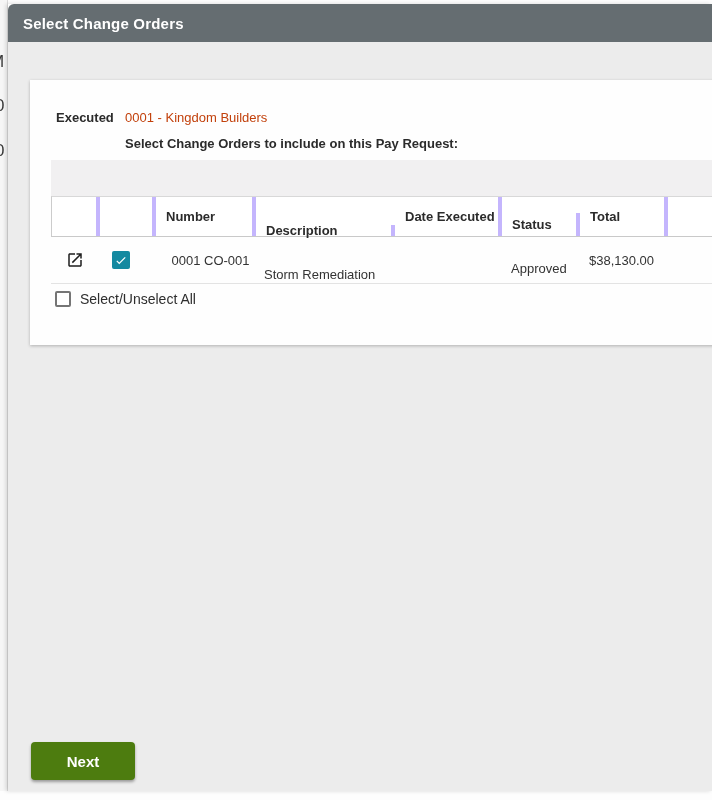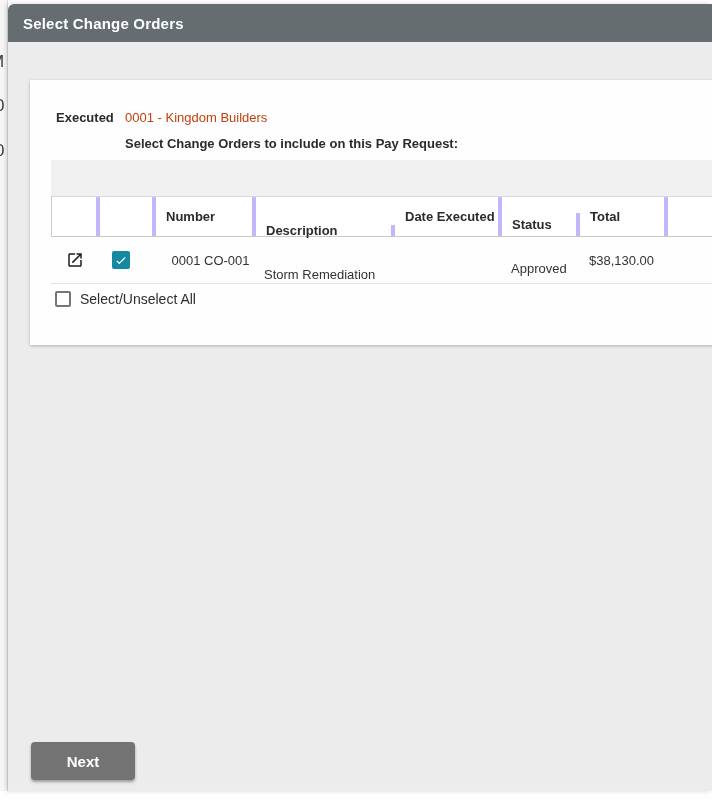--- a/index.html
+++ b/index.html
@@ -52,21 +52,21 @@
   .cb-checked { width:18px; height:18px; background:#1489a0; border-radius:2px;
     display:flex; align-items:center; justify-content:center; cursor:pointer; }
   .cb-empty { width:16px; height:16px; background:#fff; border:2px solid #757575;
     border-radius:2px; cursor:pointer; }
 
   .select-all { position:absolute; left:25px; top:211px; display:flex; align-items:center; gap:9px; }
   .select-all-label { font-size:14px; color:#2e2e2e; }
 
   
   .next-btn { position:absolute; left:23px; top:700px; width:104px; height:38px;
-    background:#737373; border:none; border-radius:4px; color:#fff; font-size:15px;
+    background:#4d7c0f; border:none; border-radius:4px; color:#fff; font-size:15px;
     font-weight:bold; font-family:"Liberation Sans", sans-serif; cursor:pointer;
     box-shadow:0 2px 3px rgba(0,0,0,.35); }
 </style>
 </head>
 <body>
 
 <div class="screen">
 
   <div class="underlay">
     <span class="frag-0">M</span>

